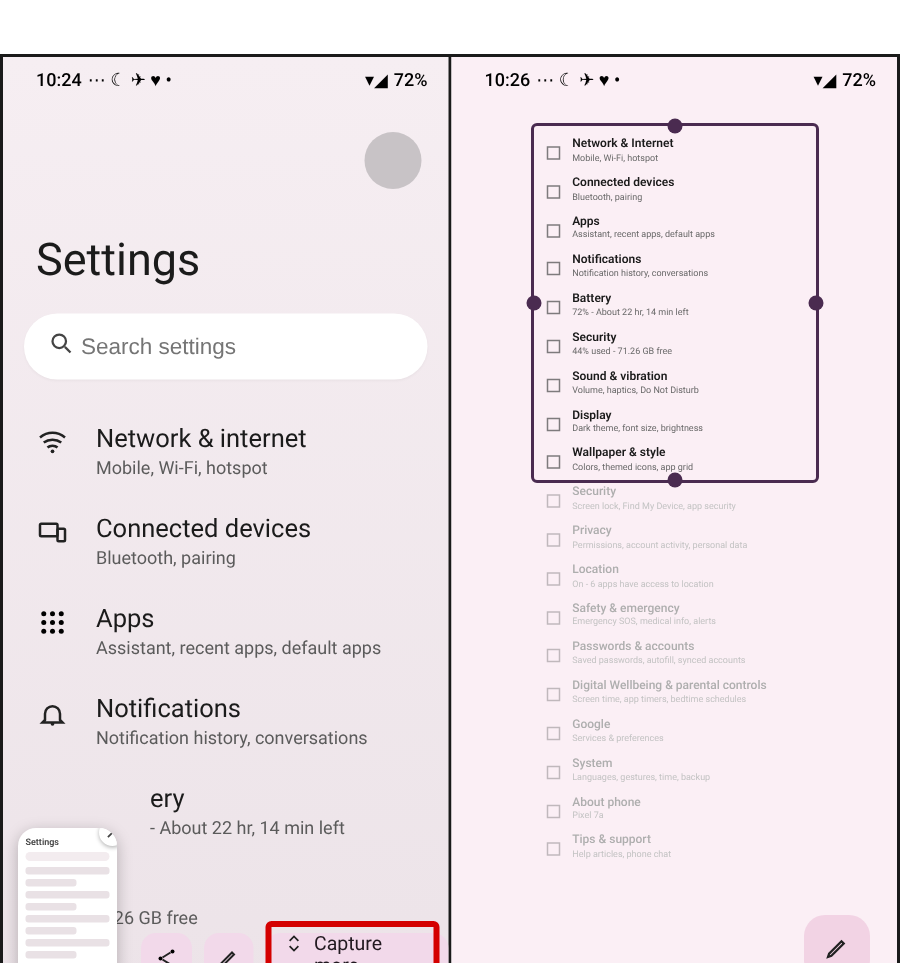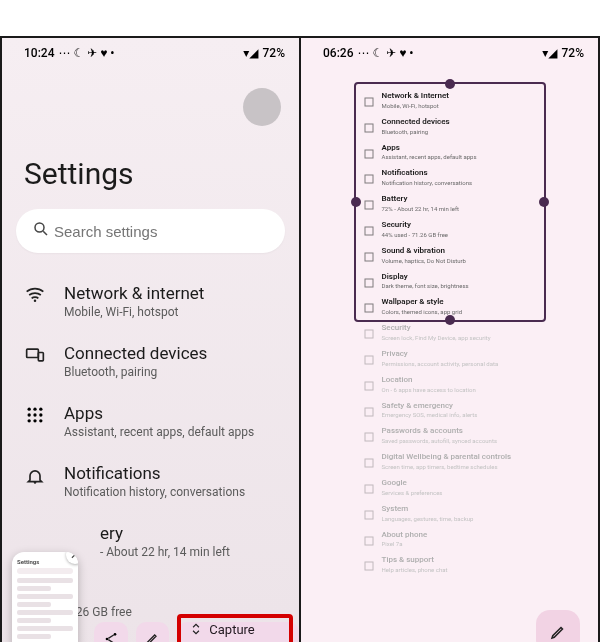--- a/index.html
+++ b/index.html
@@ -202,21 +202,21 @@
             </svg></span>
         <span>Capture more</span>
       </div>
     </div>
     <div class="redbox"></div>
   </div>
 
   <div class="phone phone-right">
     <div class="status">
       <div class="left">
-        <span>06:26</span>
+        <span>10:26</span>
         <span>⋯ ☾ ✈ ♥ •</span>
       </div>
       <div class="right">
         <span>▾◢</span>
         <span>72%</span>
       </div>
     </div>
 
 
     <div class="scrollarea">

